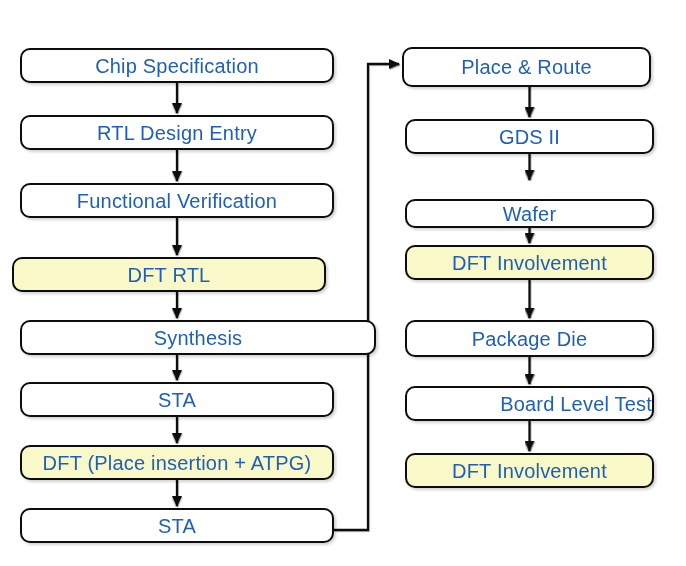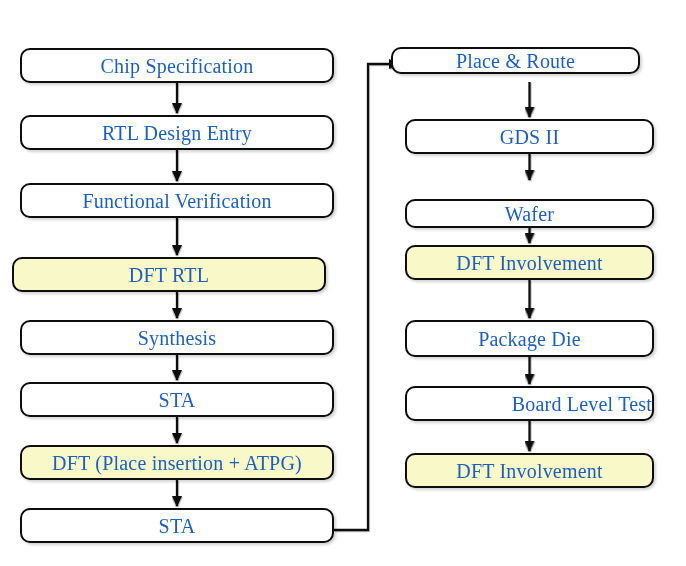--- a/index.html
+++ b/index.html
@@ -39,21 +39,20 @@
   }
   .box.highlight {
     background: var(--hl, #f8f8c8);
   }
   .box span {
     color: var(--txt, #1e5fbe);
     font-size: 20px;
     line-height: 1;
     white-space: nowrap;
     letter-spacing: 0.2px;
-    font-family: Liberation Serif, serif;
   }
 </style>
 </head>
 <body>
 
 <div class="canvas" style="--bg: #ffffff; --boxfill: #ffffff; --hl: #f8f8c8; --border: #0d0d0d; --txt: #1e5fbe;">
   <svg class="arrows" viewBox="0 0 686 566" xmlns="http://www.w3.org/2000/svg">
     <defs>
       <marker id="arrowhead" markerUnits="userSpaceOnUse" markerWidth="11" markerHeight="10" refX="10" refY="5" orient="auto">
         <path d="M0,0 L11,5 L0,10 Z" fill="#0d0d0d"></path>
@@ -82,33 +81,33 @@
       </div>
       <div class="box" style="left: 20px; top: 115px; width: 314px; height: 35px;">
         <span>RTL Design Entry</span>
       </div>
       <div class="box" style="left: 20px; top: 183px; width: 314px; height: 35px;">
         <span>Functional Verification</span>
       </div>
       <div class="box highlight" style="left: 12px; top: 257px; width: 314px; height: 35px;">
         <span>DFT RTL</span>
       </div>
-      <div class="box" style="left: 20px; top: 320px; width: 314px; height: 35px;">
+      <div class="box" style="left: 20px; top: 320px; width: 356px; height: 35px;">
         <span>Synthesis</span>
       </div>
       <div class="box" style="left: 20px; top: 382px; width: 314px; height: 35px;">
         <span>STA</span>
       </div>
       <div class="box highlight" style="left: 20px; top: 445px; width: 314px; height: 35px;">
         <span>DFT (Place insertion + ATPG)</span>
       </div>
       <div class="box" style="left: 20px; top: 508px; width: 314px; height: 35px;">
         <span>STA</span>
       </div>
-      <div class="box" style="left: 391px; top: 47px; width: 249px; height: 27px;">
+      <div class="box" style="left: 402px; top: 47px; width: 249px; height: 40px;">
         <span>Place &amp; Route</span>
       </div>
       <div class="box" style="left: 405px; top: 119px; width: 249px; height: 35px;">
         <span>GDS II</span>
       </div>
       <div class="box" style="left: 405px; top: 182px; width: 249px; height: 29px; margin-top: 17px;">
         <span>Wafer</span>
       </div>
       <div class="box highlight" style="left: 405px; top: 245px; width: 249px; height: 35px;">
         <span>DFT Involvement</span>

